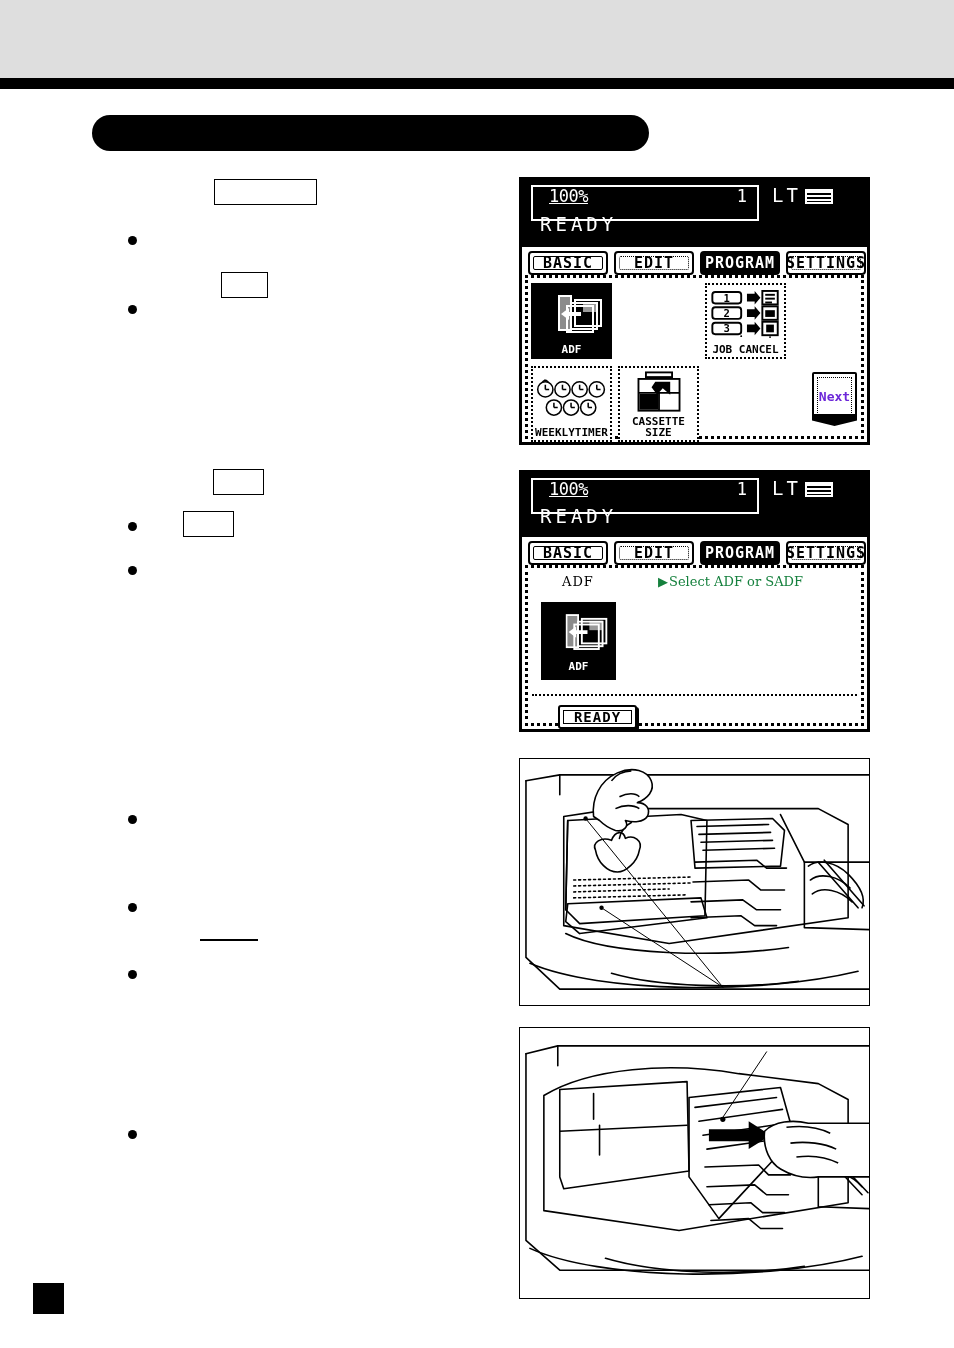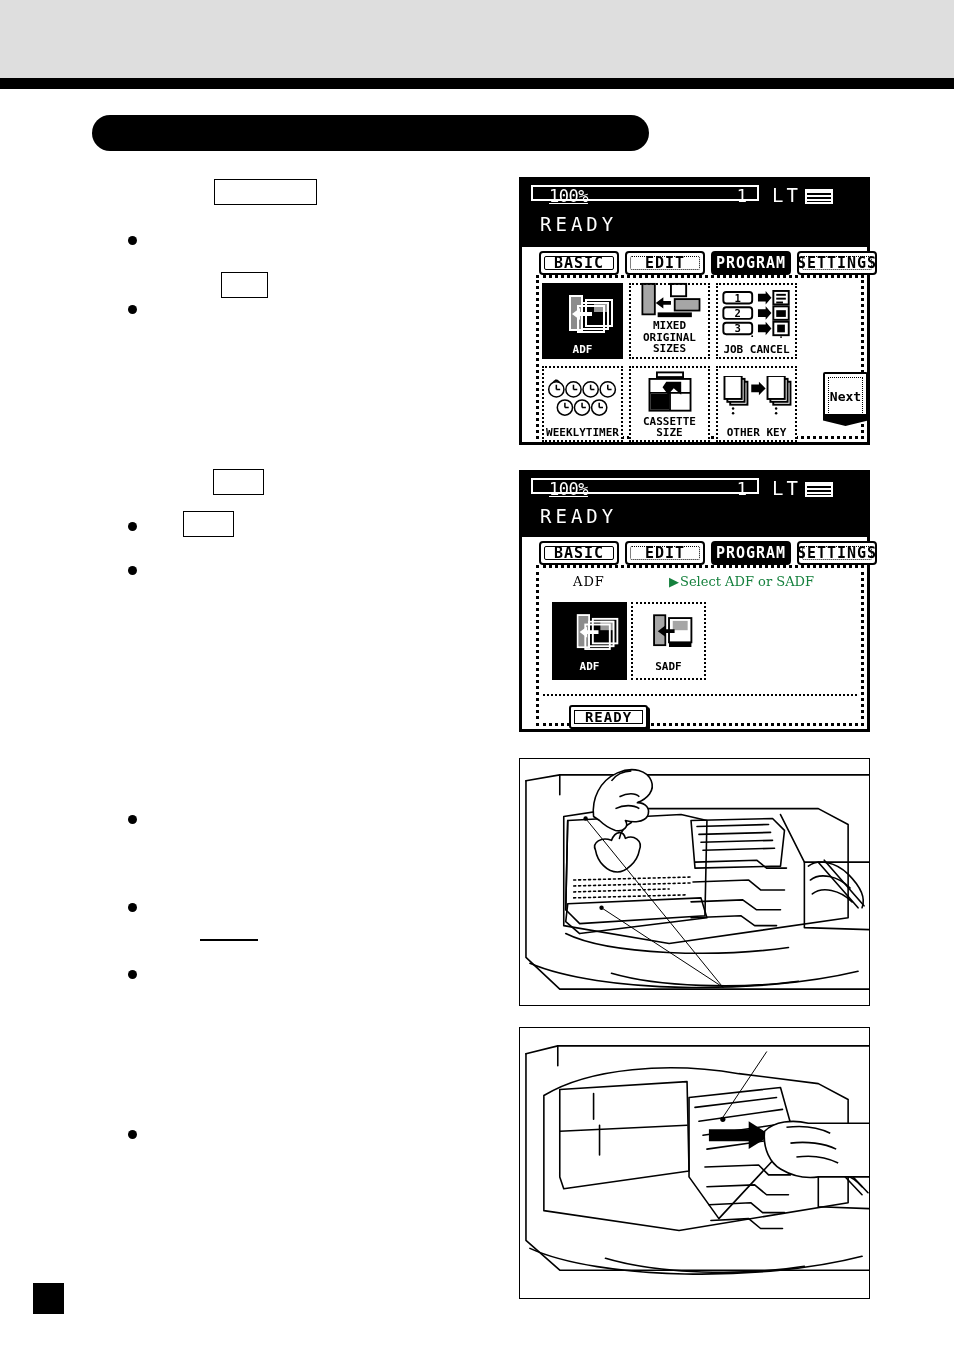--- a/index.html
+++ b/index.html
@@ -64,21 +64,21 @@
   
   .lcd{
     position:absolute;background:#ffffff;
     border:3px solid #000;box-sizing:border-box;
   }
   .lcd-status{
     background:#000;color:#fff;position:relative;
     font-family:"DejaVu Sans Mono", monospace;
   }
   .lcd-status-bar{
-    position:absolute;left:9px;top:5px;height:16px;
+    position:absolute;left:9px;top:5px;height:36px;
     border:2px solid #fff;box-sizing:border-box;
     color:#fff;
   }
   .lcd-zoom{
     position:absolute;left:16px;top:-1px;font-size:17px;
     letter-spacing:-.5px;text-decoration:underline;
   }
   .lcd-copies{
     position:absolute;right:10px;top:-1px;font-size:17px;
   }
@@ -90,21 +90,21 @@
     border:2px solid #fff;box-sizing:border-box;
     background:repeating-linear-gradient(to bottom,#fff 0 2px,#000 2px 4px);
     margin-left:4px;
   }
   .lcd-ready{
     position:absolute;left:18px;font-size:19px;letter-spacing:4px;
     color:#fff;
   }
 
   .lcd-body{
-    position:absolute;left:11px;right:0;background:#fff;
+    position:absolute;left:0;right:0;background:#fff;
   }
   
   .dotted-frame{
     position:absolute;
     border:3px dotted #000;
     box-sizing:border-box;
   }
 
   
   .tab{
@@ -141,21 +141,21 @@
   .key .label.two{line-height:1.05;}
   .key .art{
     flex:1;display:flex;align-items:center;justify-content:center;
     width:100%;
   }
 
   .next-key{
     position:absolute;box-sizing:border-box;
     border:2px solid #000;background:#fff;
     font-family:"DejaVu Sans Mono", monospace;
-    font-weight:bold;font-size:13px;color:#000000;
+    font-weight:bold;font-size:13px;color:#6d28d9;
     display:flex;align-items:center;justify-content:center;
     border-radius:2px 2px 0 0;
     text-align:center;
   }
   .next-key::after{
     content:"";position:absolute;left:-2px;right:-2px;bottom:-11px;
     height:12px;
     background:#000;
     clip-path:polygon(0 0,100% 0,100% 55%,50% 100%,0 55%);
   }
@@ -296,39 +296,20 @@
             <rect x="22" y="4" width="12" height="34"></rect>
           </g>
           <rect x="23" y="5" width="10" height="32" fill="#ffffff" opacity=".55"></rect>
           <polygon points="44,20 32,20 32,16 24,22 32,28 32,24 44,24" fill="#ffffff"></polygon>
           <rect x="46" y="10" width="14" height="10" fill="#ffffff" opacity=".6"></rect>
         </svg>
       </div>
       <div class="label">ADF</div>
     </div>
 
-    <div class="key" style="left:96px;top:36px;width:81px;height:76px;">
-      <div class="art">
-        <svg viewBox="0 0 70 40" width="70" height="38" aria-hidden="true">
-          <g fill="none" stroke="#000" stroke-width="2">
-            <rect x="6" y="2" width="13" height="32"></rect>
-            <rect x="36" y="2" width="16" height="13"></rect>
-            <rect x="40" y="18" width="26" height="12"></rect>
-          </g>
-          <rect x="7" y="3" width="11" height="30" fill="#000" opacity=".35"></rect>
-          <rect x="41" y="19" width="24" height="10" fill="#000" opacity=".35"></rect>
-          <polygon points="36,20 28,20 28,16 20,22 28,28 28,24 36,24" fill="#000"></polygon>
-          <rect x="22" y="32" width="36" height="5" fill="#000"></rect>
-        </svg>
-      </div>
-      <div class="label two">
-        <span>MIXED</span><br>
-        <span>ORIGINAL SIZES</span>
-      </div>
-    </div>
 
     <div class="key" style="left:183px;top:36px;width:81px;height:76px;">
       <div class="art">
         <svg viewBox="0 0 74 52" width="72" height="50" aria-hidden="true">
           <g stroke="#000" stroke-width="2" fill="none">
             <rect x="2" y="2" width="30" height="12" rx="3"></rect>
             <rect x="2" y="18" width="30" height="12" rx="3"></rect>
             <rect x="2" y="34" width="30" height="12" rx="3"></rect>
             <rect x="54" y="1" width="16" height="14"></rect>
             <rect x="54" y="17" width="16" height="14"></rect>
@@ -390,42 +371,20 @@
             <path d="M19 31 V26 M19 31 H23"></path>
               <path d="M37 31 V26 M37 31 H41"></path>
               <path d="M55 31 V26 M55 31 H59"></path>
             <path d="M7 4 l3 -2 M13 4 l-3 -2"></path>
           </g>
         </svg>
       </div>
       <div class="label">WEEKLYTIMER</div>
     </div>
 
-    <div class="key" style="left:183px;top:119px;width:81px;height:76px;">
-      <div class="art">
-        <svg viewBox="0 0 72 46" width="70" height="44" aria-hidden="true">
-          <g fill="#fff" stroke="#000" stroke-width="2">
-            <rect x="8" y="6" width="18" height="24"></rect>
-            <rect x="5" y="3" width="18" height="24"></rect>
-            <rect x="2" y="0" width="18" height="24"></rect>
-            <rect x="53" y="6" width="18" height="24"></rect>
-            <rect x="50" y="3" width="18" height="24"></rect>
-            <rect x="47" y="0" width="18" height="24"></rect>
-          </g>
-          <polygon points="30,9 38,9 38,6 45,13 38,20 38,17 30,17" fill="#000"></polygon>
-          <g fill="#000">
-              <circle cx="11" cy="34" r="1.3"></circle>
-              <circle cx="11" cy="39" r="1.3"></circle>
-          <circle cx="56" cy="34" r="1.3"></circle>
-              <circle cx="56" cy="39" r="1.3"></circle>
-            </g>
-        </svg>
-      </div>
-      <div class="label">OTHER KEY</div>
-    </div>
 
     <div class="next-key" style="left:290px;top:125px;width:45px;height:45px;">
       <div class="inner">Next</div>
     </div>
   </div>
 </div>
 
 <div class="lcd" id="panel2" style="left:519px;top:470px;width:351px;height:262px;">
 
   <div class="lcd-status" style="position:absolute;left:0;top:0;width:100%;height:64px;">
@@ -470,35 +429,20 @@
             <rect x="22" y="4" width="12" height="34"></rect>
           </g>
           <rect x="23" y="5" width="10" height="32" fill="#ffffff" opacity=".55"></rect>
           <polygon points="44,20 32,20 32,16 24,22 32,28 32,24 44,24" fill="#ffffff"></polygon>
           <rect x="46" y="10" width="14" height="10" fill="#ffffff" opacity=".6"></rect>
         </svg>
       </div>
       <div class="label" style="padding-bottom:4px;">ADF</div>
     </div>
 
-    <div class="key" style="left:98px;top:65px;width:75px;height:78px;border-style:dotted;">
-      <div class="art">
-        <svg viewBox="0 0 60 44" width="56" height="44" aria-hidden="true">
-          <g fill="none" stroke="#000" stroke-width="2">
-            <rect x="30" y="6" width="24" height="26"></rect>
-            <rect x="14" y="3" width="12" height="32"></rect>
-          </g>
-          <rect x="15" y="4" width="10" height="30" fill="#000" opacity=".35"></rect>
-          <rect x="34" y="9" width="16" height="10" fill="#000" opacity=".35"></rect>
-          <polygon points="36,18 26,18 26,14 18,20 26,26 26,22 36,22" fill="#000"></polygon>
-          <rect x="30" y="32" width="24" height="5" fill="#000"></rect>
-        </svg>
-      </div>
-      <div class="label" style="padding-bottom:4px;">SADF</div>
-    </div>
 
     <div class="divider-dotted" style="left:10px;right:10px;top:157px;"></div>
 
     <div class="cancel-btn" style="left:36px;top:168px;width:79px;height:24px;">
       <div class="inner">READY</div>
     </div>
   </div>
 </div>
 
 <div class="figure" style="left:519px;top:758px;width:351px;height:248px;">

